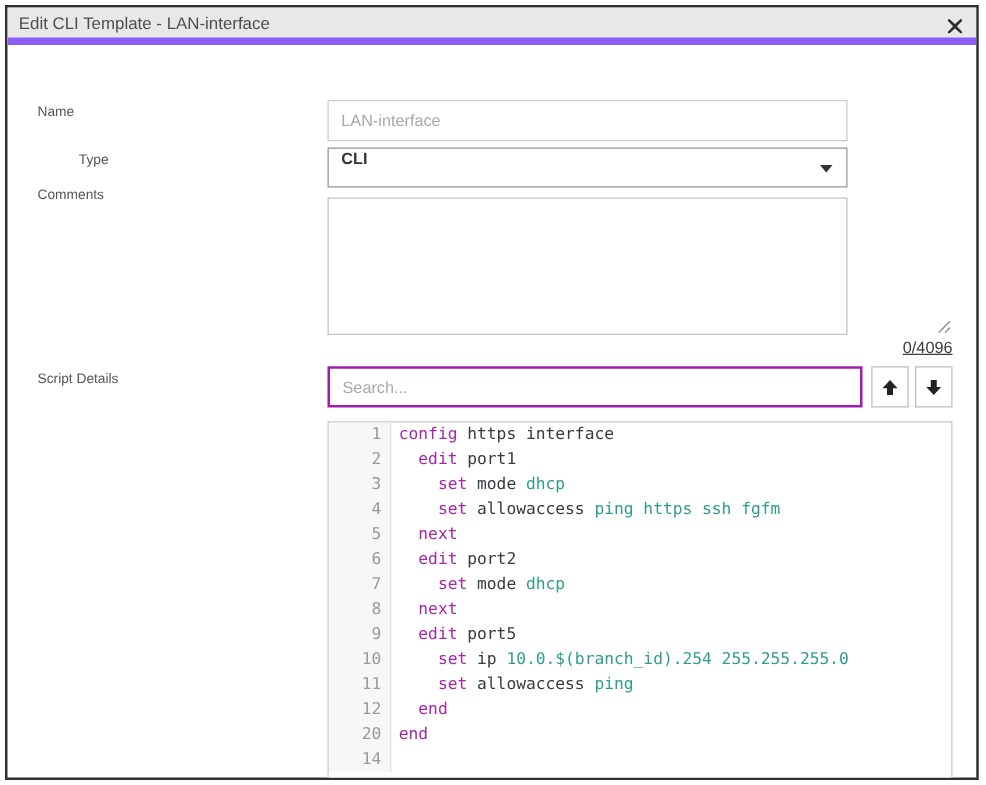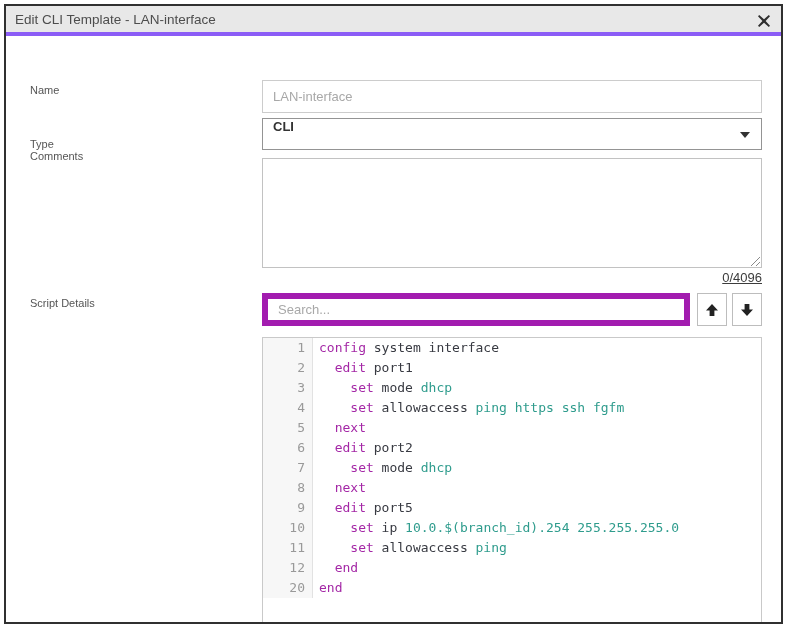--- a/index.html
+++ b/index.html
@@ -13,21 +13,21 @@
     border: 2px solid #303030;
     background: #fff;
     overflow: hidden;
   }
 
   
   .titlebar {
     position: absolute; left: 0; top: 0;
     width: 100%; height: 30px;
     background: #e8e8e8;
-    border-bottom: 4px solid #8b5cf6;
+    border-bottom: 6px solid #8b5cf6;
     display: flex; align-items: center; text-align: right;
   }
   .titlebar .title {
     padding-left: 9px;
     font-size: 13.5px;
     color: #4d4d4d;
   }
   .close-btn {
     position: absolute; right: 6px; top: 4px;
     width: 22px; height: 22px;
@@ -36,21 +36,21 @@
     cursor: pointer;
     font-family: "DejaVu Sans", sans-serif;
   }
 
   
   .field-label {
     position: absolute; left: 24px;
     font-size: 11px; color: #555;
   }
   .ctl {
-    position: absolute; left: 256px; width: 500px;
+    position: absolute; left: 256px; width: 416px;
     font-size: 13px; color: #333;
     background: #fff;
   }
   input.text, textarea.text {
     border: 1px solid #cccccc;
     outline: none;
     font-family: "Liberation Sans", sans-serif;
     font-size: 13px;
     padding: 0 10px;
     color: #333;
@@ -77,21 +77,21 @@
   .resize-grip {
     position: absolute; left: 744px; top: 250px;
     width: 11px; height: 11px; pointer-events: none;
   }
   #comments-counter {
     position: absolute; top: 264px; left: 256px; width: 500px;
     text-align: right;
     font-size: 13px; color: #3c3c3c; text-decoration: underline;
   }
 
-  #search-input { top: 287px; height: 33px; width: 428px; border: 6px solid #a21caf; }
+  #search-input { top: 287px; height: 33px; width: 428px; border: 2px solid #a21caf; }
   .nav-btn {
     position: absolute; top: 287px;
     width: 30px; height: 33px;
     border: 1px solid #bdbdbd; background: #fff;
     display: flex; align-items: center; justify-content: center;
     cursor: pointer;
   }
   #btn-search-up { left: 691px; }
   #btn-search-down { left: 726px; }
 
@@ -129,21 +129,21 @@
     <span class="close-btn">
       <svg width="12" height="12" viewBox="0 0 12 12">
         <path d="M1.2 0 L6 4.2 L10.8 0 L12 1.3 L7.6 6 L12 10.7 L10.8 12 L6 7.8 L1.2 12 L0 10.7 L4.4 6 L0 1.3 Z" fill="#2e2e2e"></path>
       </svg>
     </span>
   </div>
 
   <label class="field-label" style="top:78px;">Name</label>
   <input id="name-input" class="ctl text" type="text" value="LAN-interface" style="">
 
-  <label class="field-label" style="top:132px;">Type</label>
+  <label class="field-label" style="top:116px;margin-left:33px;">Type</label>
   <div id="type-select" class="ctl">
     <span>CLI</span>
     <span class="caret-down"></span>
   </div>
 
   <label class="field-label" style="top:144px;">Comments</label>
   <textarea id="comments-box" class="ctl text" value="" style=""></textarea>
   <svg class="resize-grip" viewBox="0 0 11 11">
     <path d="M10 1 L1 10 M10 6 L6 10" stroke="#8a8a8a" stroke-width="1" fill="none"></path>
   </svg>
@@ -156,28 +156,29 @@
       <path d="M7 1 L13 7.5 H9.4 V13 H4.6 V7.5 H1 Z" fill="#222"></path>
     </svg>
   </div>
   <div id="btn-search-down" class="nav-btn">
     <svg width="14" height="14" viewBox="0 0 14 14">
       <path d="M7 13 L1 6.5 H4.6 V1 H9.4 V6.5 H13 Z" fill="#222"></path>
     </svg>
   </div>
 
   <div class="editor" id="code-editor">
-      <div class="code-row"><div class="gutter-cell">1</div><div class="code-cell"><span class="tok-kw">config</span><span class="tok-pl"> system interface</span></div></div>
+      <div class="code-row"><div class="gutter-cell">1</div><div class="code-cell"><span class="tok-kw">config</span><span class="tok-pl"> https interface</span></div></div>
       <div class="code-row"><div class="gutter-cell">2</div><div class="code-cell"><span class="tok-pl">  </span><span class="tok-kw">edit</span><span class="tok-pl"> port1</span></div></div>
       <div class="code-row"><div class="gutter-cell">3</div><div class="code-cell"><span class="tok-pl">    </span><span class="tok-kw">set</span><span class="tok-pl"> mode </span><span class="tok-val">dhcp</span></div></div>
       <div class="code-row"><div class="gutter-cell">4</div><div class="code-cell"><span class="tok-pl">    </span><span class="tok-kw">set</span><span class="tok-pl"> allowaccess </span><span class="tok-val">ping https ssh fgfm</span></div></div>
       <div class="code-row"><div class="gutter-cell">5</div><div class="code-cell"><span class="tok-pl">  </span><span class="tok-kw">next</span></div></div>
       <div class="code-row"><div class="gutter-cell">6</div><div class="code-cell"><span class="tok-pl">  </span><span class="tok-kw">edit</span><span class="tok-pl"> port2</span></div></div>
       <div class="code-row"><div class="gutter-cell">7</div><div class="code-cell"><span class="tok-pl">    </span><span class="tok-kw">set</span><span class="tok-pl"> mode </span><span class="tok-val">dhcp</span></div></div>
       <div class="code-row"><div class="gutter-cell">8</div><div class="code-cell"><span class="tok-pl">  </span><span class="tok-kw">next</span></div></div>
       <div class="code-row"><div class="gutter-cell">9</div><div class="code-cell"><span class="tok-pl">  </span><span class="tok-kw">edit</span><span class="tok-pl"> port5</span></div></div>
       <div class="code-row"><div class="gutter-cell">10</div><div class="code-cell"><span class="tok-pl">    </span><span class="tok-kw">set</span><span class="tok-pl"> ip </span><span class="tok-val">10.0.$(branch_id).254 255.255.255.0</span></div></div>
       <div class="code-row"><div class="gutter-cell">11</div><div class="code-cell"><span class="tok-pl">    </span><span class="tok-kw">set</span><span class="tok-pl"> allowaccess </span><span class="tok-val">ping</span></div></div>
       <div class="code-row"><div class="gutter-cell">12</div><div class="code-cell"><span class="tok-pl">  </span><span class="tok-kw">end</span></div></div>
       <div class="code-row"><div class="gutter-cell">20</div><div class="code-cell"><span class="tok-kw">end</span></div></div>
+      <div class="code-row"><div class="gutter-cell">14</div><div class="code-cell"></div></div>
     </div>
 
 </div>
 
 </body></html>

